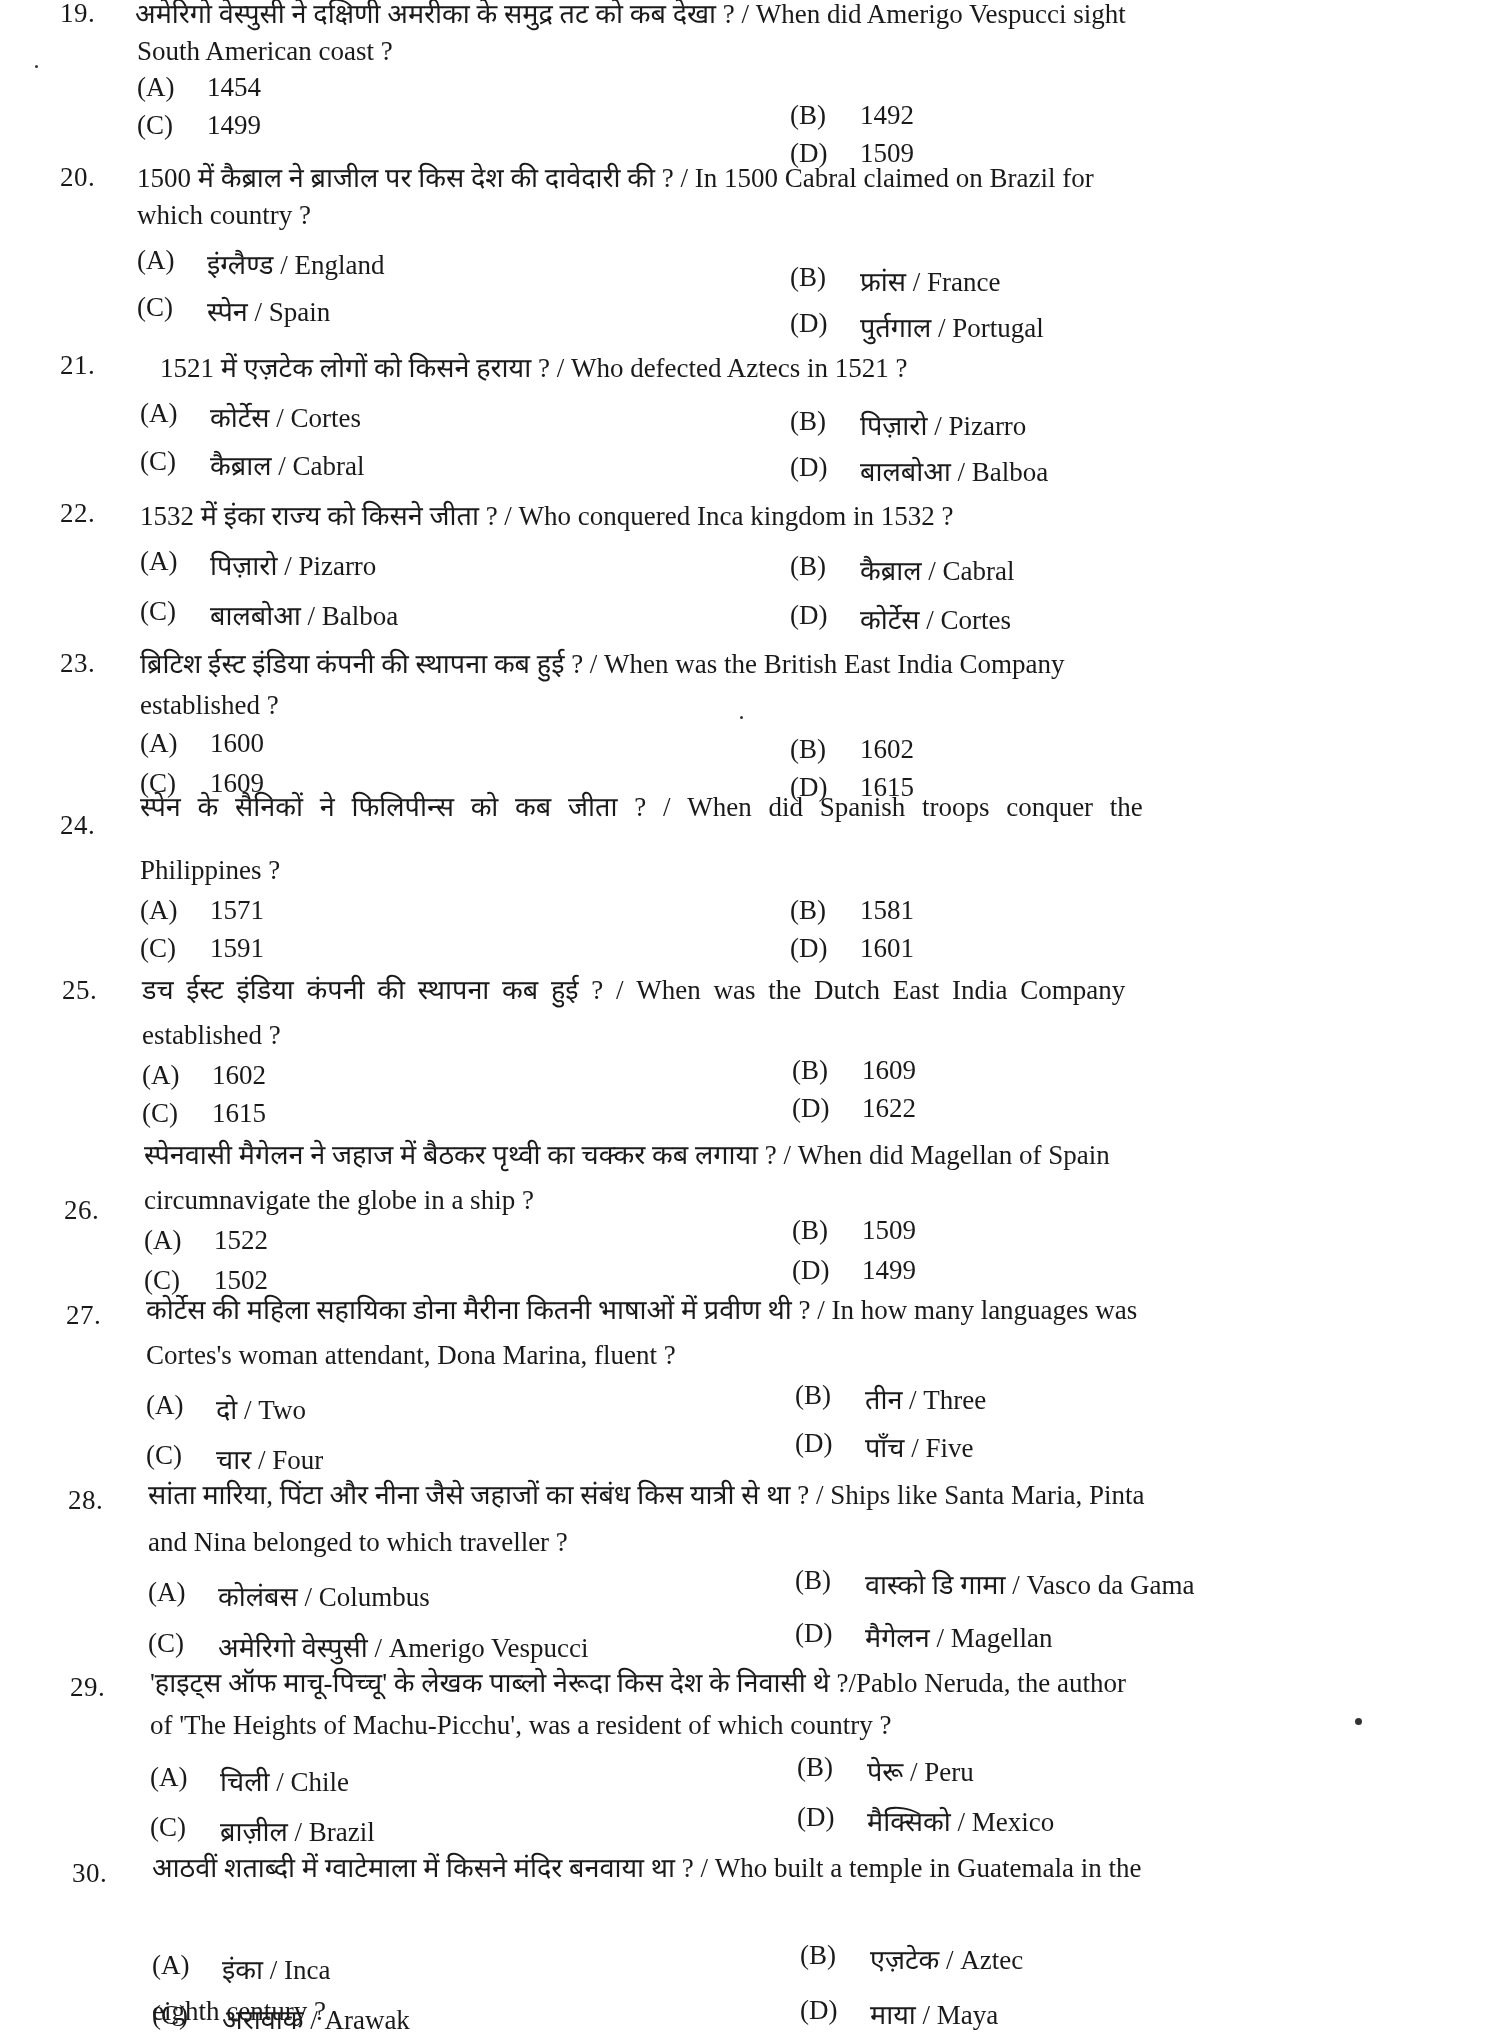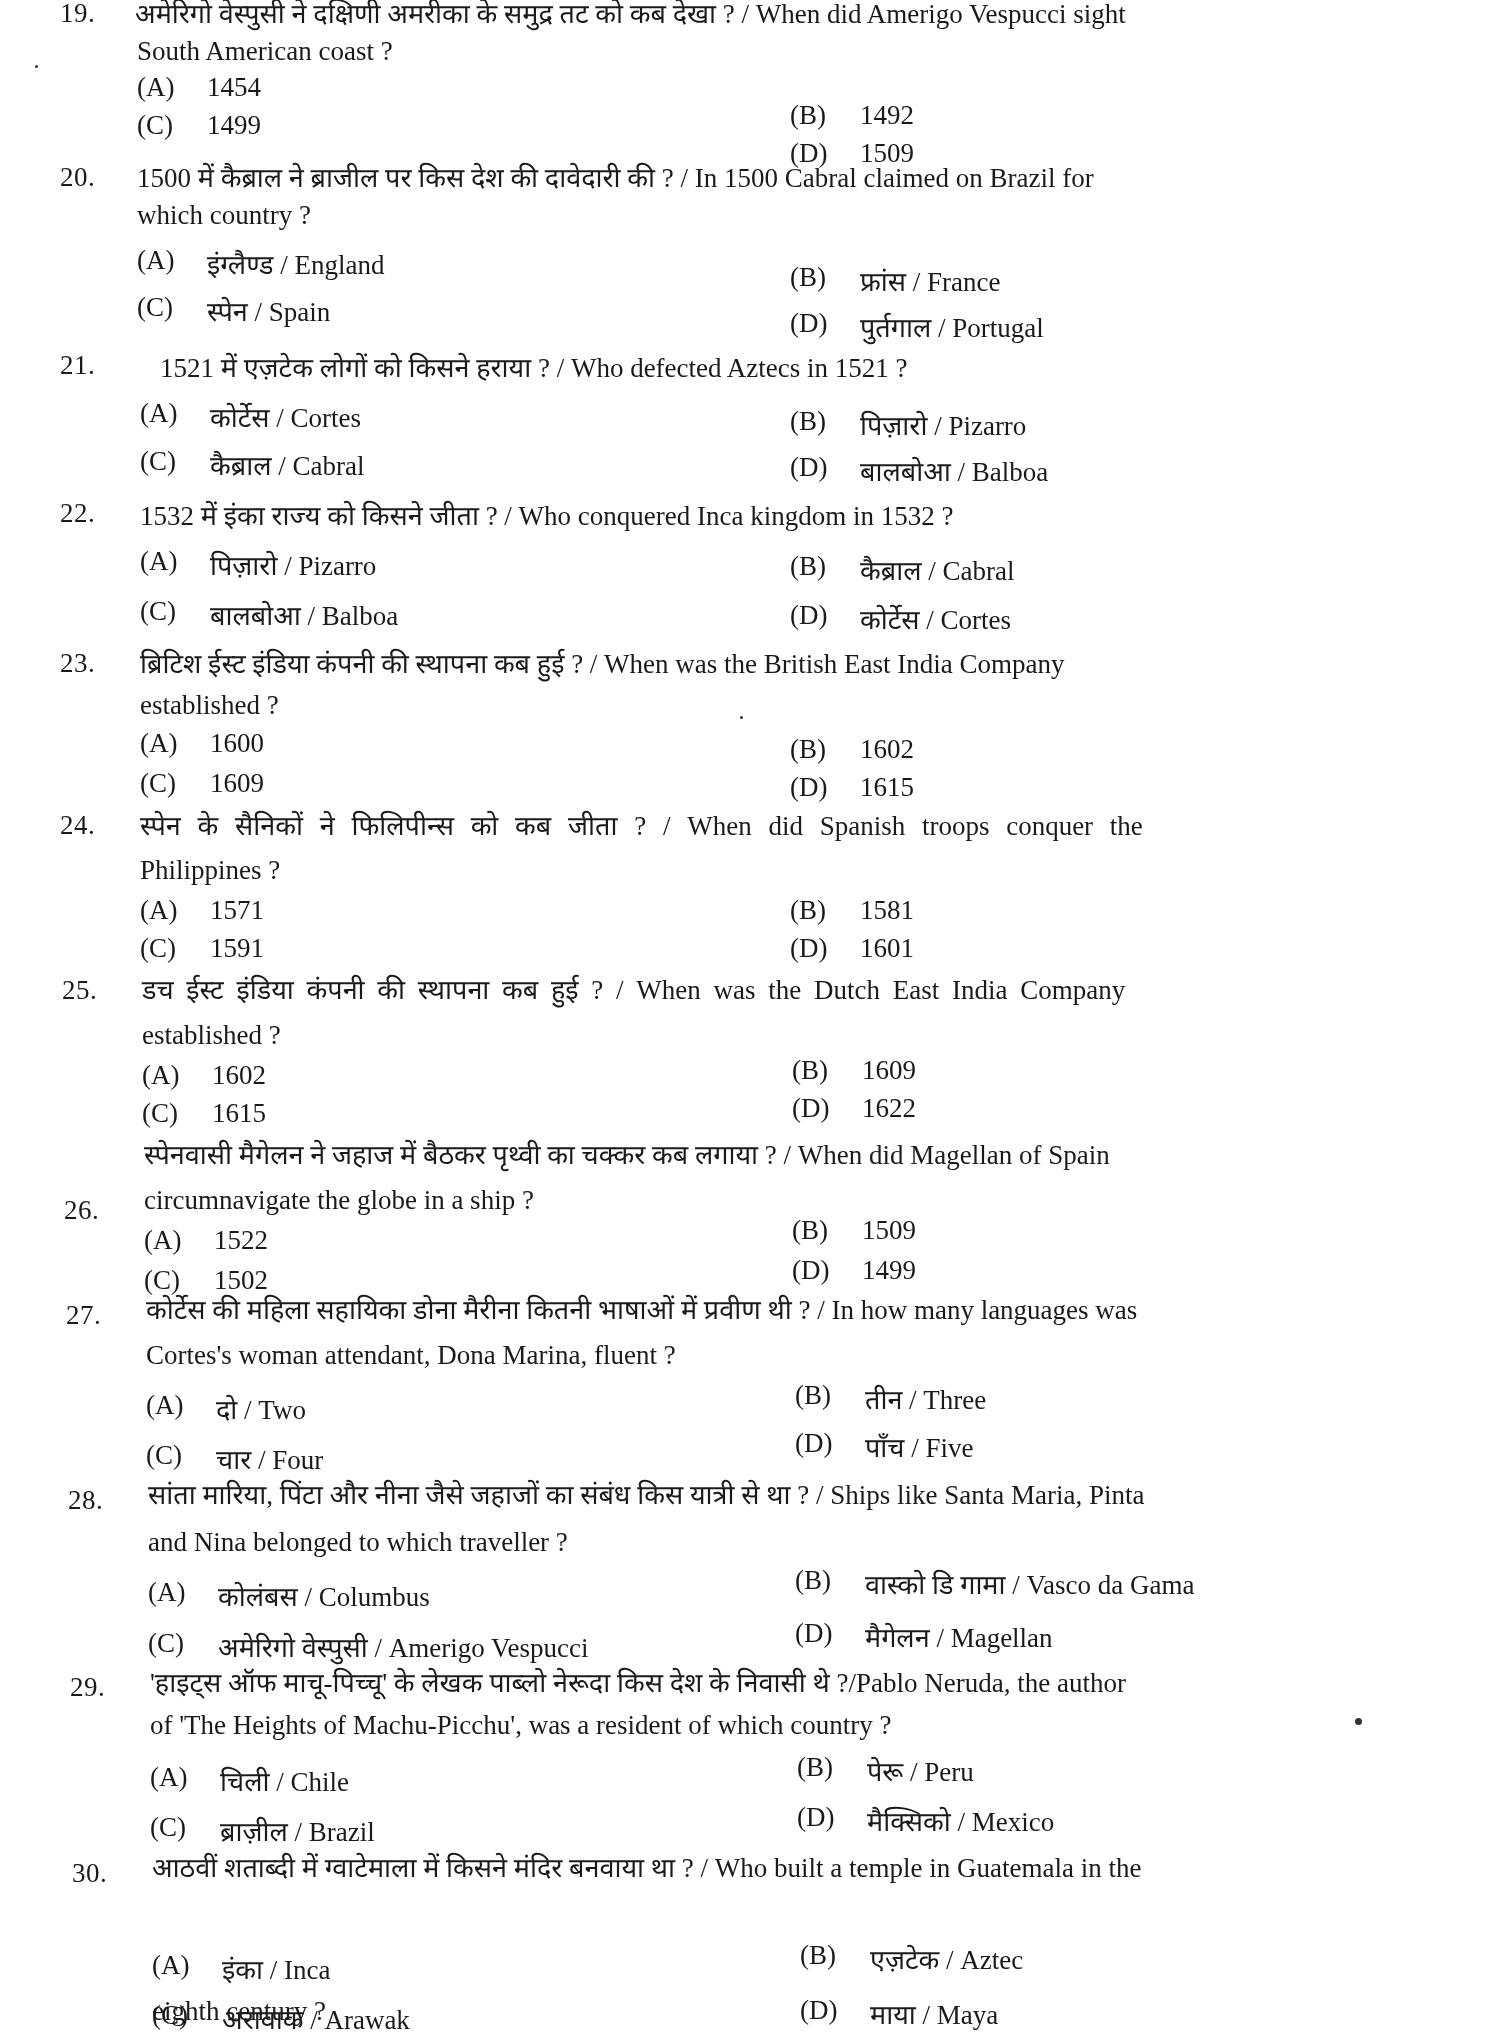--- a/index.html
+++ b/index.html
@@ -125,21 +125,21 @@
         <span>1609</span>
       </div>
     <div class="abs opt" style="left:790px;top:772px;">
         <span class="lbl">(D)</span>
         <span>1615</span>
       </div>
   </div>
 
   <div>
     <span class="abs qnum" style="left:60px;top:810px;">24.</span>
-    <span class="abs qtext" style="left:140px;top:806px;word-spacing:10px;font-family:Liberation Serif, serif;">स्पेन के सैनिकों ने फिलिपीन्स को कब जीता ? / When did Spanish troops conquer the</span>
+    <span class="abs qtext" style="left:140px;top:787px;word-spacing:10px;font-family:Liberation Serif, serif;">स्पेन के सैनिकों ने फिलिपीन्स को कब जीता ? / When did Spanish troops conquer the</span>
     <span class="abs qtext2" style="left:140px;top:855px;">Philippines ?</span>
     <div class="abs opt" style="left:140px;top:895px;">
         <span class="lbl">(A)</span>
         <span>1571</span>
       </div>
     <div class="abs opt" style="left:790px;top:895px;">
         <span class="lbl">(B)</span>
         <span>1581</span>
       </div>
     <div class="abs opt" style="left:140px;top:933px;">

